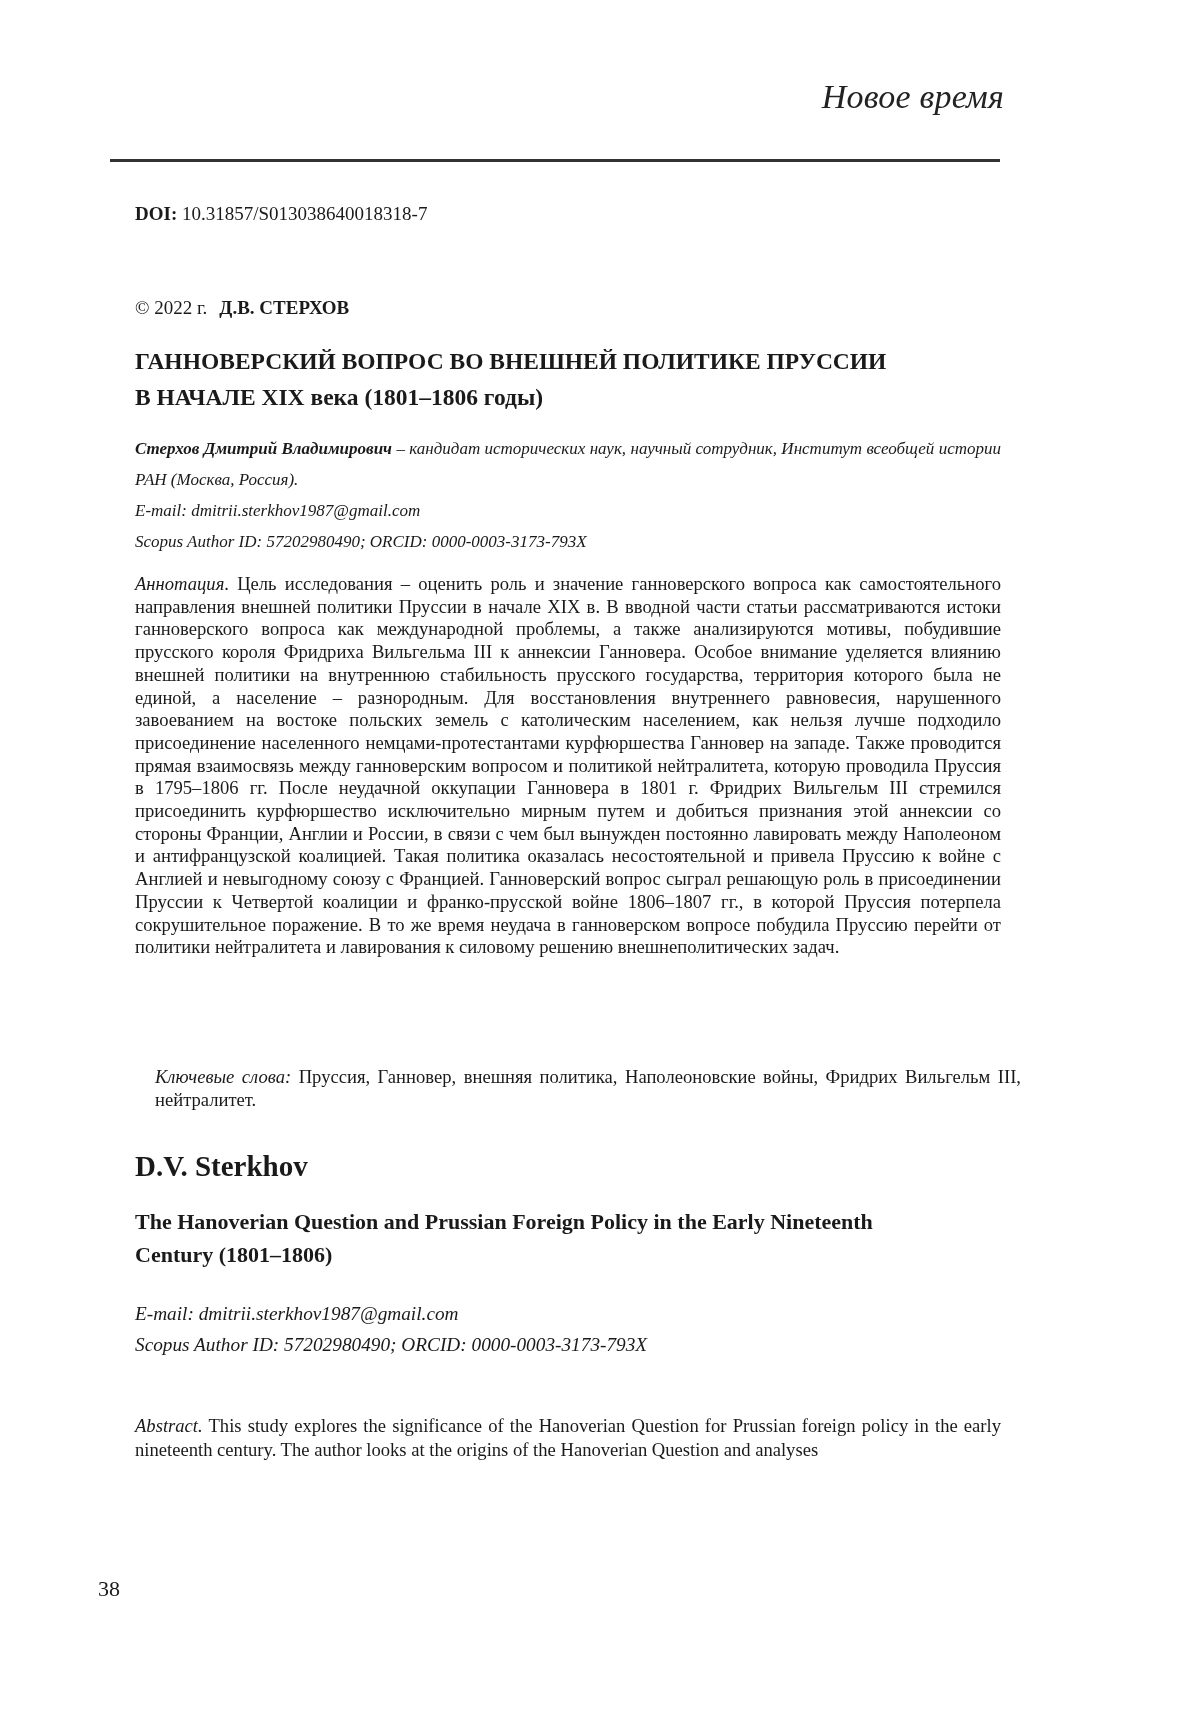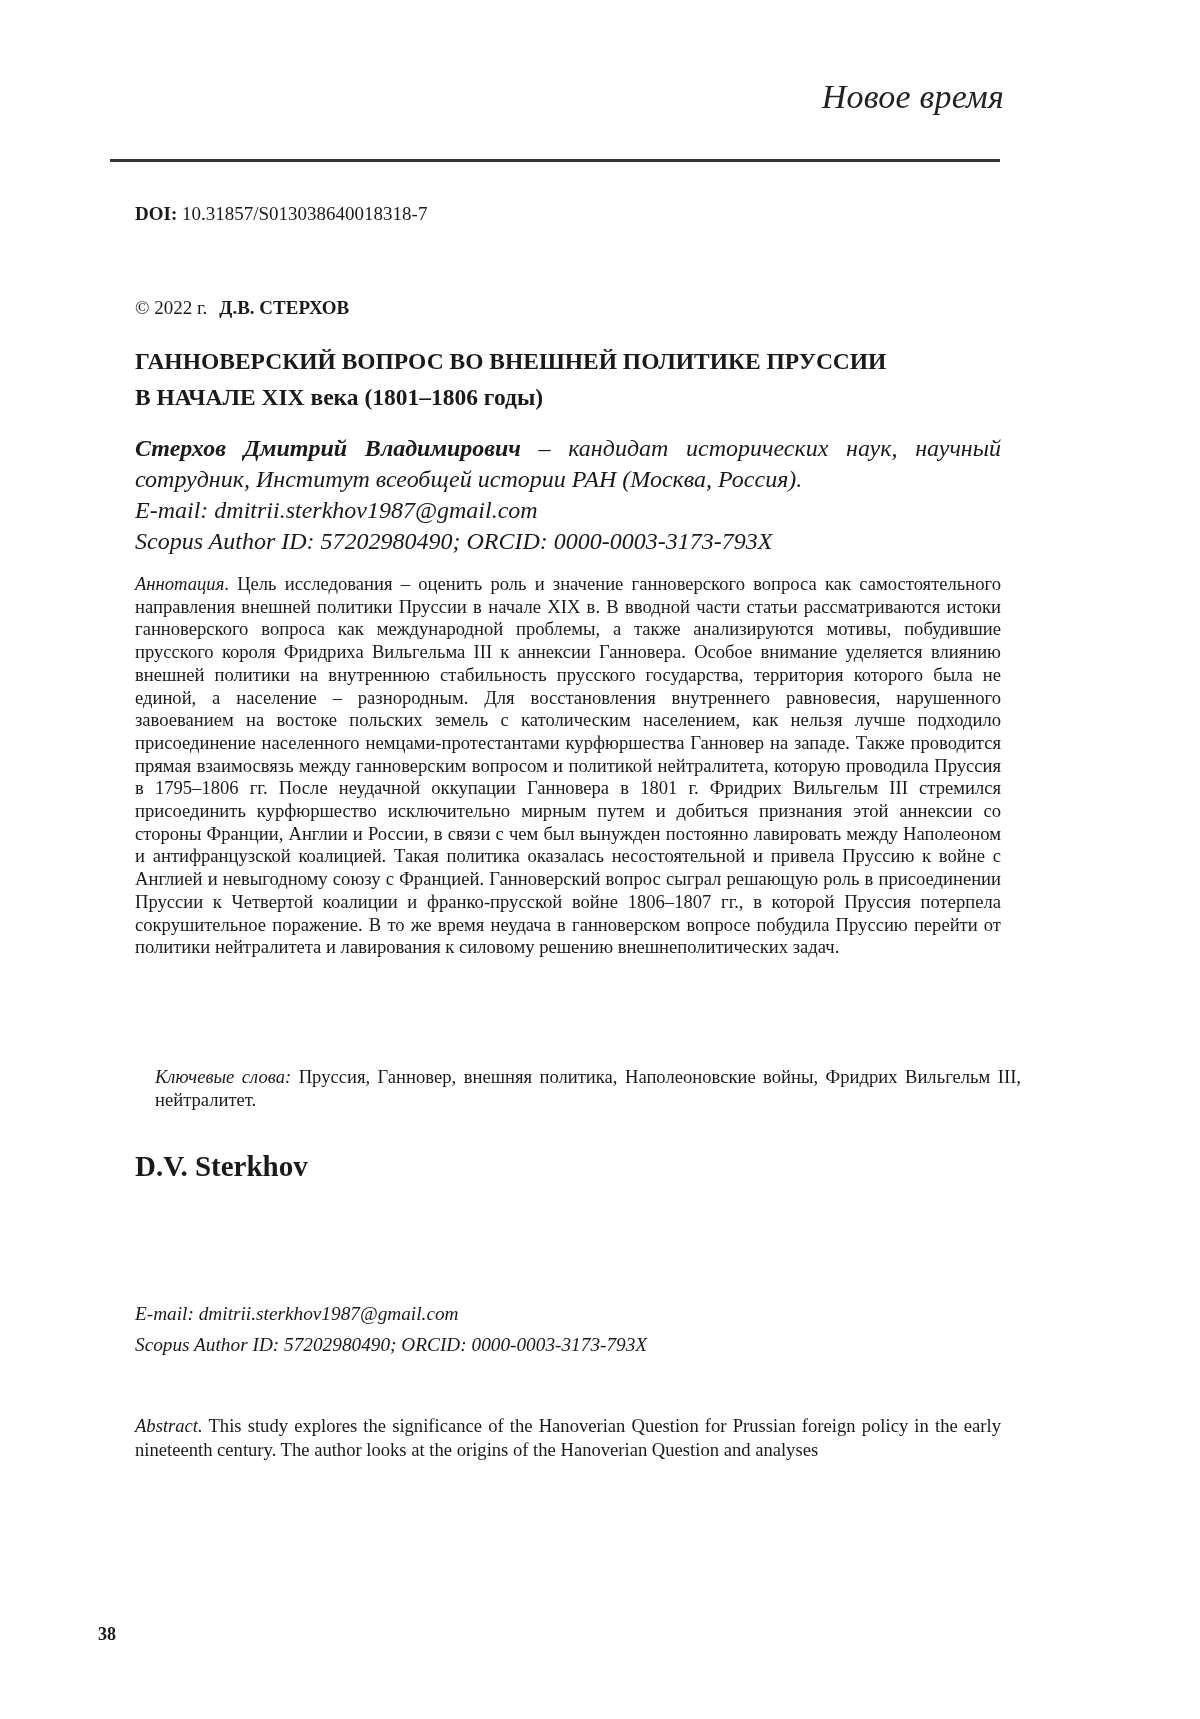--- a/index.html
+++ b/index.html
@@ -8,34 +8,34 @@
   .page { position: absolute; left: 0; top: 0; width: 1200px; height: 1719px; }
   .section-head { position: absolute; right: 196px; top: 78px; font-style: italic;
                   font-size: 34px; color: #222; letter-spacing: 0.2px; }
   .head-rule { position: absolute; left: 110px; top: 159px; width: 890px; height: 3px; background: #333; }
   .doi { position: absolute; left: 135px; top: 203px; font-size: 19px; }
   .doi b { font-weight: bold; }
   .copyright { position: absolute; left: 135px; top: 297px; font-size: 19px; }
   .copyright .author { font-weight: bold; margin-left: 12px; }
   .title-ru { position: absolute; left: 135px; top: 343px; width: 866px; font-weight: bold;
               font-size: 23.5px; line-height: 36px; text-align: justify; }
-  .block { position: absolute; left: 135px; width: 866px; font-size: 24px; line-height: 31px; }
+  .block { position: absolute; left: 135px; width: 866px; font-size: 17px; line-height: 31px; }
   .affil-ru { top: 433px; font-style: italic; text-align: justify; }
   .affil-ru .name { font-weight: bold; }
   .abstract-ru { top: 573px; font-size: 18.6px; line-height: 22.7px; text-align: justify; }
   .abstract-ru .lead { font-style: italic; }
   .keywords-ru { top: 1066px; font-size: 18.6px; line-height: 22.7px; text-align: justify; margin-left: 20px; }
   .keywords-ru .lead { font-style: italic; }
   .author-en { position: absolute; left: 135px; top: 1150px; font-weight: bold; font-size: 29px; }
   .title-en { position: absolute; left: 135px; top: 1205px; width: 866px; font-weight: bold;
               font-size: 22px; line-height: 33px; }
   .affil-en { top: 1298px; font-style: italic; font-size: 19.3px; line-height: 31px; }
   .abstract-en { top: 1414px; font-size: 18.6px; line-height: 24px; text-align: justify; }
   .abstract-en .lead { font-style: italic; }
-  .page-num { position: absolute; left: 98px; top: 1624px; font-size: 18px; font-weight: bold; }
+  .page-num { position: absolute; left: 98px; top: 1576px; font-size: 22px; }
   .line { display: block; }
 </style>
 </head>
 <body>
 
 <div class="page">
 
   <div class="section-head">Новое время</div>
   <div class="head-rule"></div>
 
@@ -62,20 +62,24 @@
   <div class="block abstract-ru">
     <span class="lead">Аннотация</span><span>. Цель исследования – оценить роль и значение ганноверского вопроса как самостоятельного направления внешней политики Пруссии в начале XIX в. В вводной части статьи рассматриваются истоки ганноверского вопроса как международной проблемы, а также анализируются мотивы, побудившие прусского короля Фридриха Вильгельма III к аннексии Ганновера. Особое внимание уделяется влиянию внешней политики на внутреннюю стабильность прусского государства, территория которого была не единой, а население – разнородным. Для восстановления внутреннего равновесия, нарушенного завоеванием на востоке польских земель с католическим населением, как нельзя лучше подходило присоединение населенного немцами-протестантами курфюршества Ганновер на западе. Также проводится прямая взаимосвязь между ганноверским вопросом и политикой нейтралитета, которую проводила Пруссия в 1795–1806 гг. После неудачной оккупации Ганновера в 1801 г. Фридрих Вильгельм III стремился присоединить курфюршество исключительно мирным путем и добиться признания этой аннексии со стороны Франции, Англии и России, в связи с чем был вынужден постоянно лавировать между Наполеоном и антифранцузской коалицией. Такая политика оказалась несостоятельной и привела Пруссию к войне с Англией и невыгодному союзу с Францией. Ганноверский вопрос сыграл решающую роль в присоединении Пруссии к Четвертой коалиции и франко-прусской войне 1806–1807 гг., в которой Пруссия потерпела сокрушительное поражение. В то же время неудача в ганноверском вопросе побудила Пруссию перейти от политики нейтралитета и лавирования к силовому решению внешнеполитических задач.</span>
   </div>
 
   <div class="block keywords-ru">
     <span class="lead">Ключевые слова:</span><span> Пруссия, Ганновер, внешняя политика, Наполеоновские войны, Фридрих Вильгельм III, нейтралитет.</span>
   </div>
 
   <div class="author-en">D.V. Sterkhov</div>
 
+  <div class="title-en">
+    <span class="line">The Hanoverian Question and Prussian Foreign Policy in the Early Nineteenth</span>
+    <span class="line">Century (1801–1806)</span>
+  </div>
 
   <div class="block affil-en">
     <span class="line">E-mail: dmitrii.sterkhov1987@gmail.com</span>
     <span class="line">Scopus Author ID: 57202980490; ORCID: 0000-0003-3173-793X</span>
   </div>
 
   <div class="block abstract-en">
     <span class="lead">Abstract.</span><span> This study explores the significance of the Hanoverian Question for Prussian foreign policy in the early nineteenth century. The author looks at the origins of the Hanoverian Question and analyses</span>
   </div>
 

